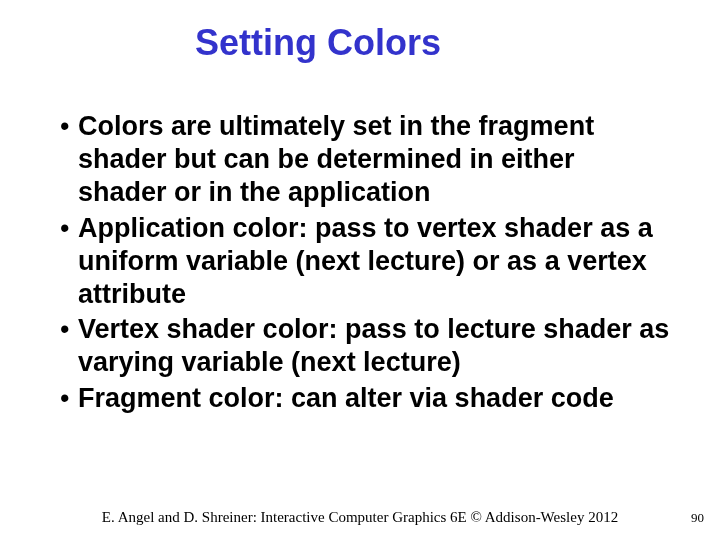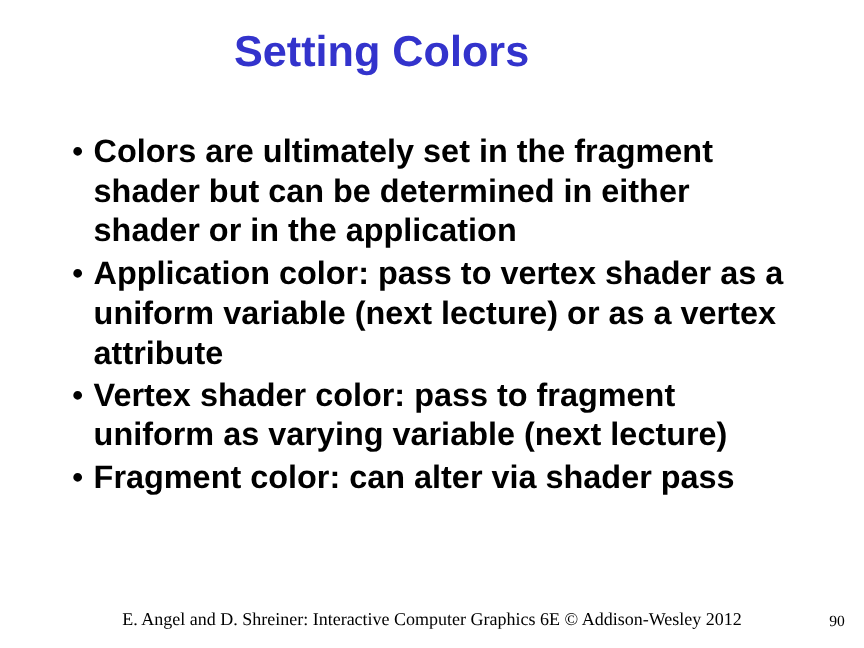--- a/index.html
+++ b/index.html
@@ -80,24 +80,24 @@
     <div class="bullet">
       <div class="dot">•</div>
       <div class="txt">Colors are ultimately set in the fragment shader but can be determined in either shader or in the application</div>
     </div>
     <div class="bullet">
       <div class="dot">•</div>
       <div class="txt">Application color: pass to vertex shader as a uniform variable (next lecture) or as a vertex attribute</div>
     </div>
     <div class="bullet">
       <div class="dot">•</div>
-      <div class="txt">Vertex shader color: pass to fragment uniform as varying variable (next lecture)</div>
+      <div class="txt">Vertex shader color: pass to lecture shader as varying variable (next lecture)</div>
     </div>
     <div class="bullet">
       <div class="dot">•</div>
-      <div class="txt">Fragment color: can alter via shader pass</div>
+      <div class="txt">Fragment color: can alter via shader code</div>
     </div>
   </div>
 
   <div class="footer">E. Angel and D. Shreiner: Interactive Computer Graphics 6E © Addison-Wesley 2012</div>
   <div class="pagenum">90</div>
 
 </div>
 
 </body></html>

